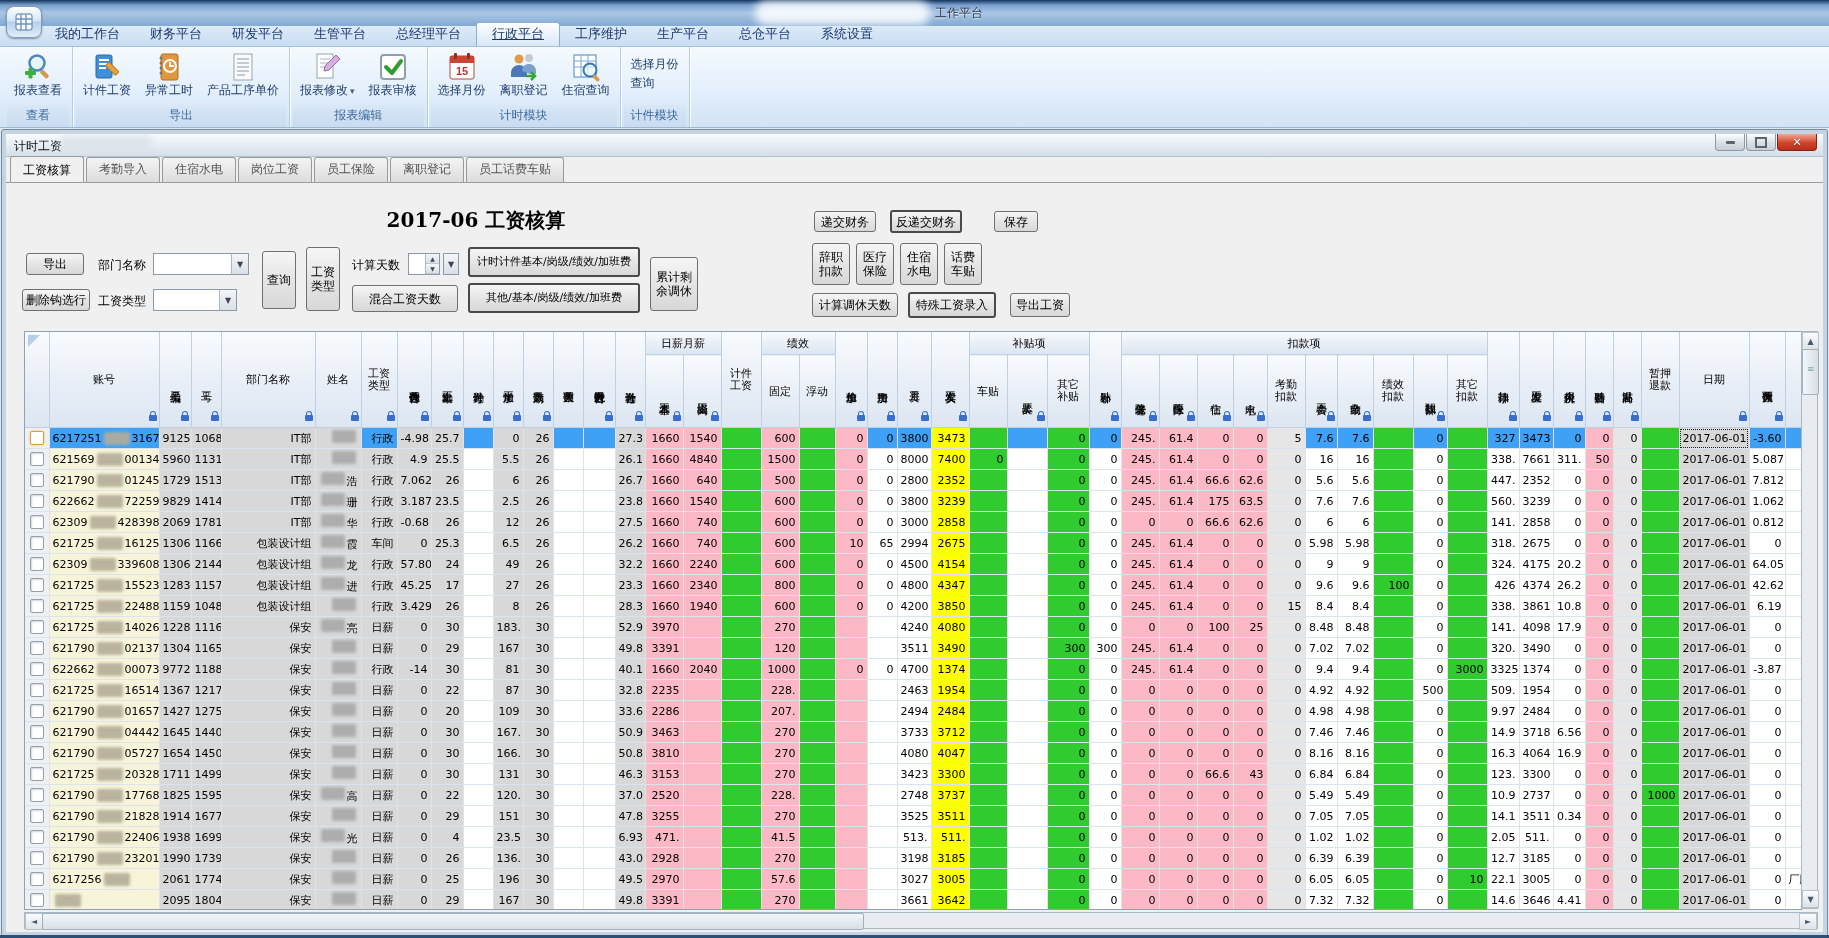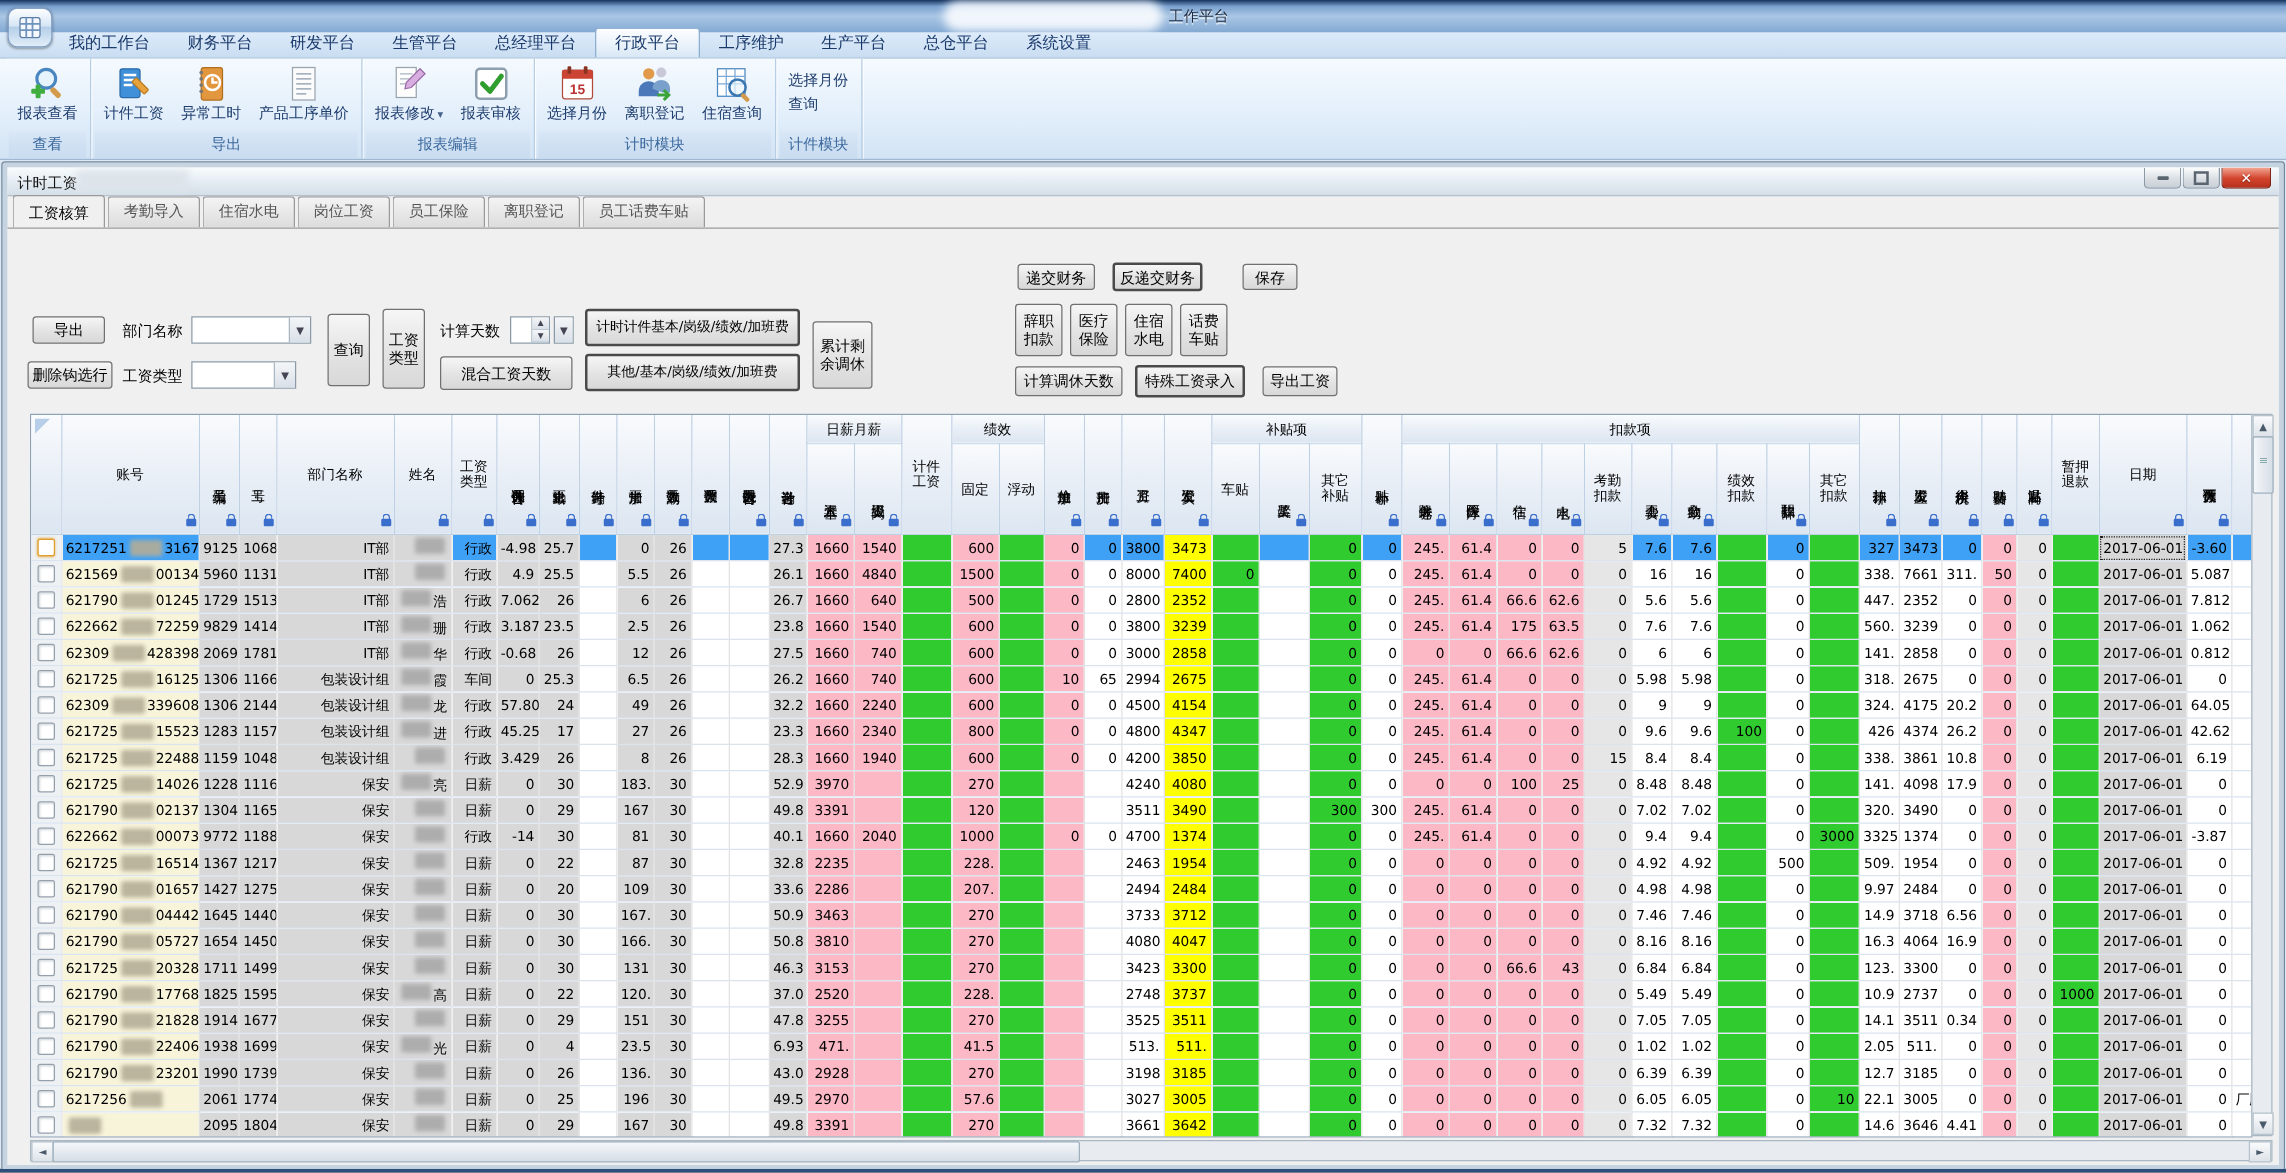--- a/index.html
+++ b/index.html
@@ -16,21 +16,21 @@
   .orb svg{width:18px;height:18px;}
   .title-censor{position:absolute;left:755px;top:1px;width:175px;height:24px;border-radius:12px;
     background:rgba(250,252,255,.9);filter:blur(4px);}
   .app-title{position:absolute;left:935px;top:5px;font-size:12px;color:#1c2c44;text-shadow:0 1px 1px #fff;}
   
   .menubar{position:absolute;left:0;top:26px;width:100%;height:21px;
     background:linear-gradient(#ddebfa,#c9ddf1);border-bottom:1px solid #a6bfd9;
     display:flex;align-items:flex-end;padding-left:40px;box-sizing:border-box;}
   .mtab{font-size:13px;color:#1a3a6b;padding:2px 15px 3px;cursor:default;white-space:nowrap;}
   .mtab.active{background:linear-gradient(#fdfeff,#e8f1fa 60%,#d8e7f5);
-    border:1px solid #8fafd0;border-bottom:none;border-radius:3px 3px 0 0;}
+    border:1px solid #8fafd0;border-bottom:none;border-radius:3px 3px 0 0;text-decoration:underline;}
   
   .ribbon{position:absolute;left:0;top:47px;width:100%;height:81px;
     background:linear-gradient(#f5fafe,#e3effb 55%,#d2e3f4);
     border-bottom:1px solid #9eb8d2;display:flex;align-items:stretch;padding-left:4px;box-sizing:border-box;}
   .rgroup{display:flex;flex-direction:column;border-right:1px solid #b7cde4;
     box-shadow:1px 0 0 rgba(255,255,255,.8);padding:1px 3px 0;}
   .ritems{display:flex;flex:1;align-items:flex-start;}
   .ritem{display:flex;flex-direction:column;align-items:center;padding:3px 7px 1px;cursor:default;border-radius:3px;}
   .ricon{width:32px;height:32px;}
   .ricon svg{width:32px;height:32px;}
@@ -311,20 +311,21 @@
     <div class="dlg-tabs">
         <div class="dtab active">工资核算</div>
         <div class="dtab">考勤导入</div>
         <div class="dtab">住宿水电</div>
         <div class="dtab">岗位工资</div>
         <div class="dtab">员工保险</div>
         <div class="dtab">离职登记</div>
         <div class="dtab">员工话费车贴</div>
       </div>
     <div class="dlg-body">
+      <div class="heading">2017-06 工资核算</div>
 
       <button class="btn" style="left:20px;top:70px;width:58px;height:22px;">导出</button>
       <button class="btn" style="left:16px;top:106px;width:68px;height:22px;">删除钩选行</button>
       <span class="lbl" style="left:92px;top:74px;">部门名称</span>
       <div class="combo" style="left:147px;top:70px;width:96px;">
         <div class="cbox"></div>
         <div class="cdrop">▼</div>
       </div>
       <span class="lbl" style="left:92px;top:110px;">工资类型</span>
       <div class="combo" style="left:147px;top:106px;width:84px;">

